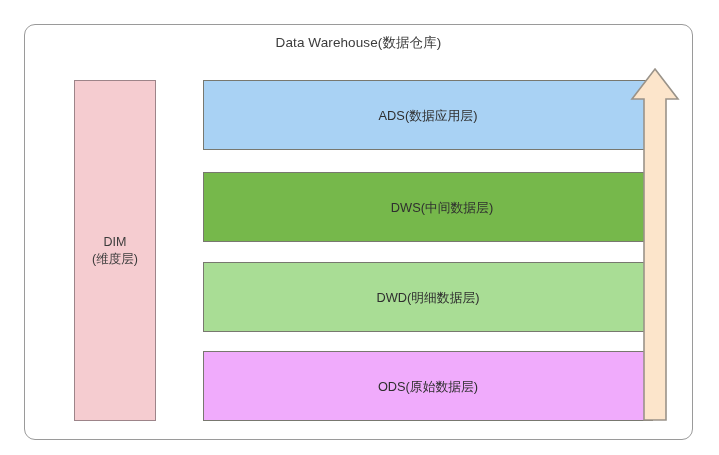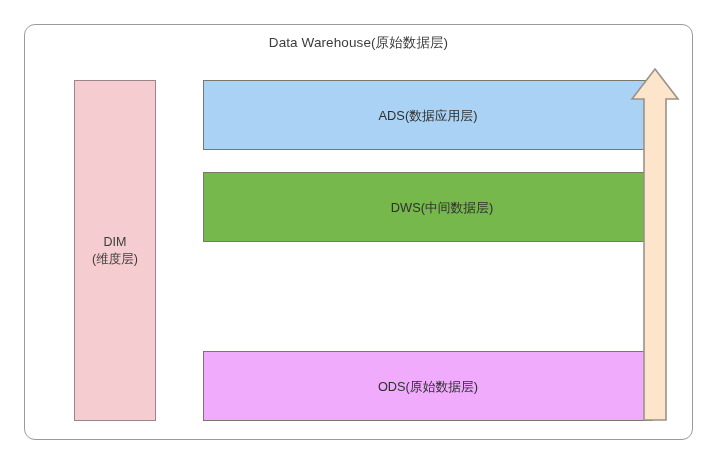--- a/index.html
+++ b/index.html
@@ -107,36 +107,39 @@
   }
   .up-arrow svg { display: block; width: 54px; height: 357px; }
 </style>
 </head>
 <body>
 
 <div id="canvas">
 
   <div class="outer-frame">
 
-    <div class="diagram-title">Data Warehouse(原始数据层)</div>
+    <div class="diagram-title">Data Warehouse(数据仓库)</div>
   </div>
 
   <div class="dim-box">
     <div class="dim-line">DIM</div>
     <div class="dim-line">(维度层)</div>
   </div>
 
   <div class="layer-box layer-ads">
     <div class="layer-label">ADS(数据应用层)</div>
   </div>
 
   <div class="layer-box layer-dws">
     <div class="layer-label">DWS(中间数据层)</div>
   </div>
 
+  <div class="layer-box layer-dwd">
+    <div class="layer-label">DWD(明细数据层)</div>
+  </div>
 
   <div class="layer-box layer-ods">
     <div class="layer-label">ODS(原始数据层)</div>
   </div>
 
   <div class="up-arrow">
     <svg viewBox="0 0 54 357" xmlns="http://www.w3.org/2000/svg" aria-hidden="true">
       <polygon points="27,3 50,33 38,33 38,354 16,354 16,33 4,33" fill="#fce5cb" stroke="#9a9389" stroke-width="1.6" stroke-linejoin="miter"></polygon>
     </svg>
   </div>

